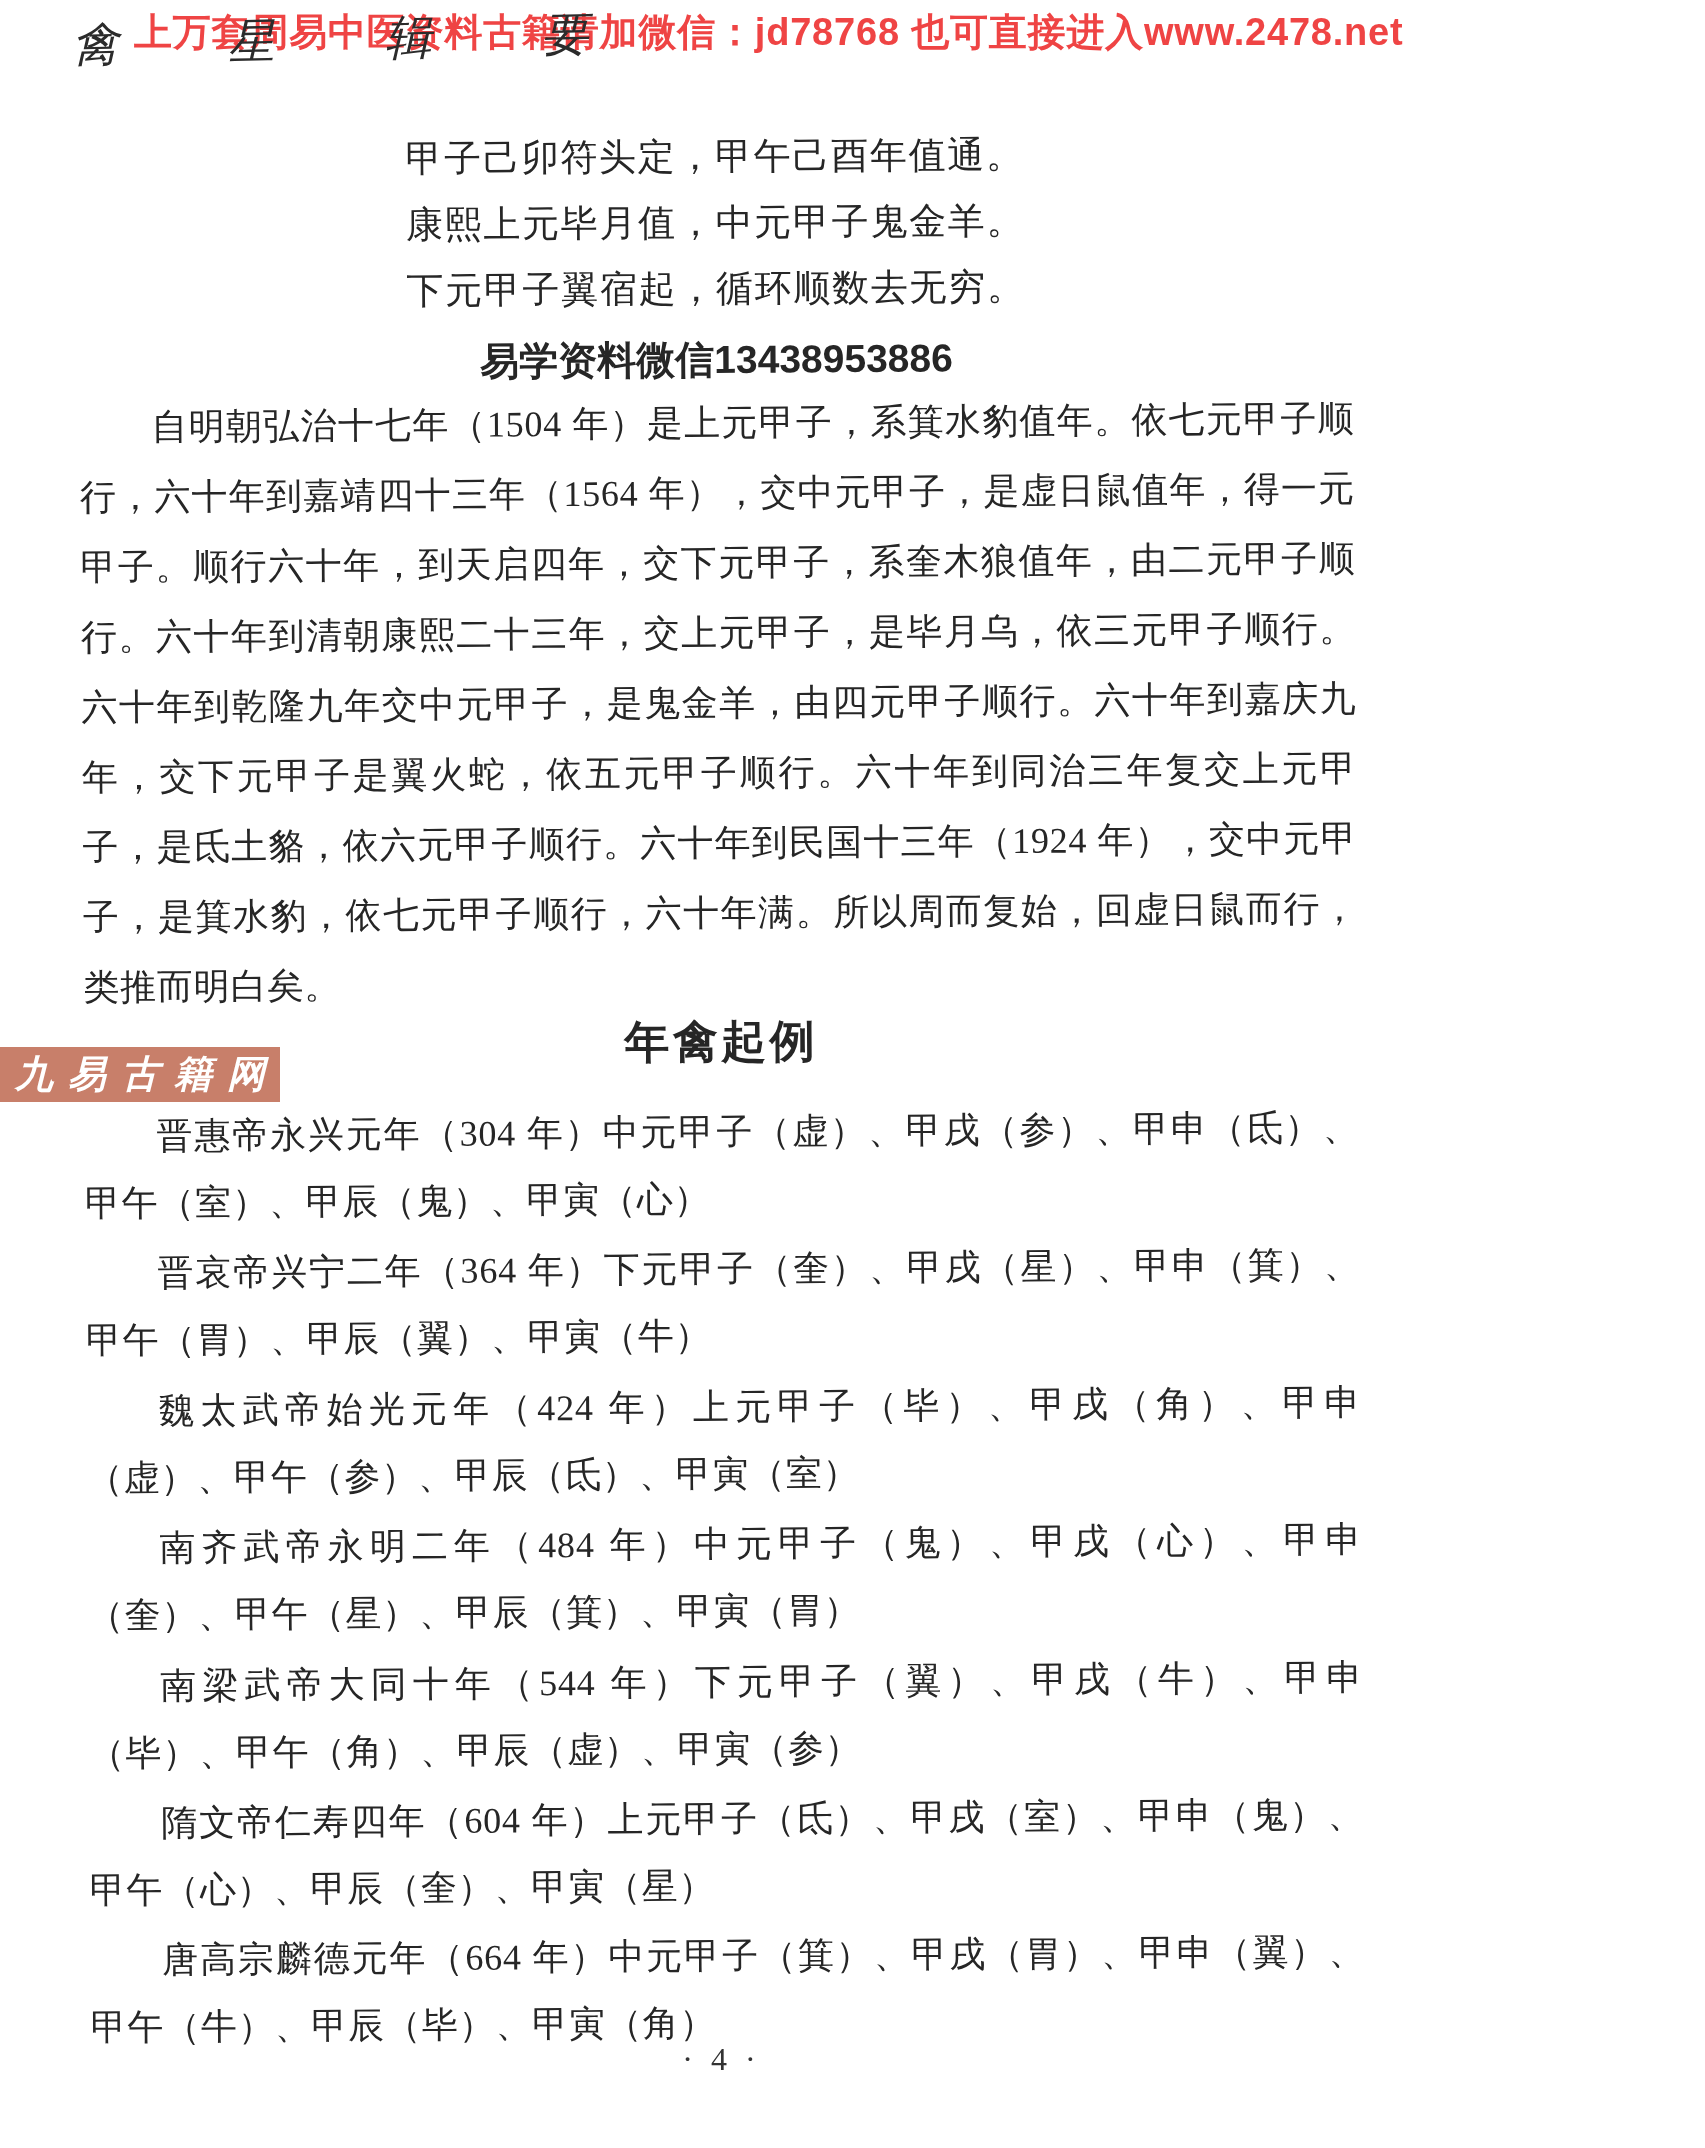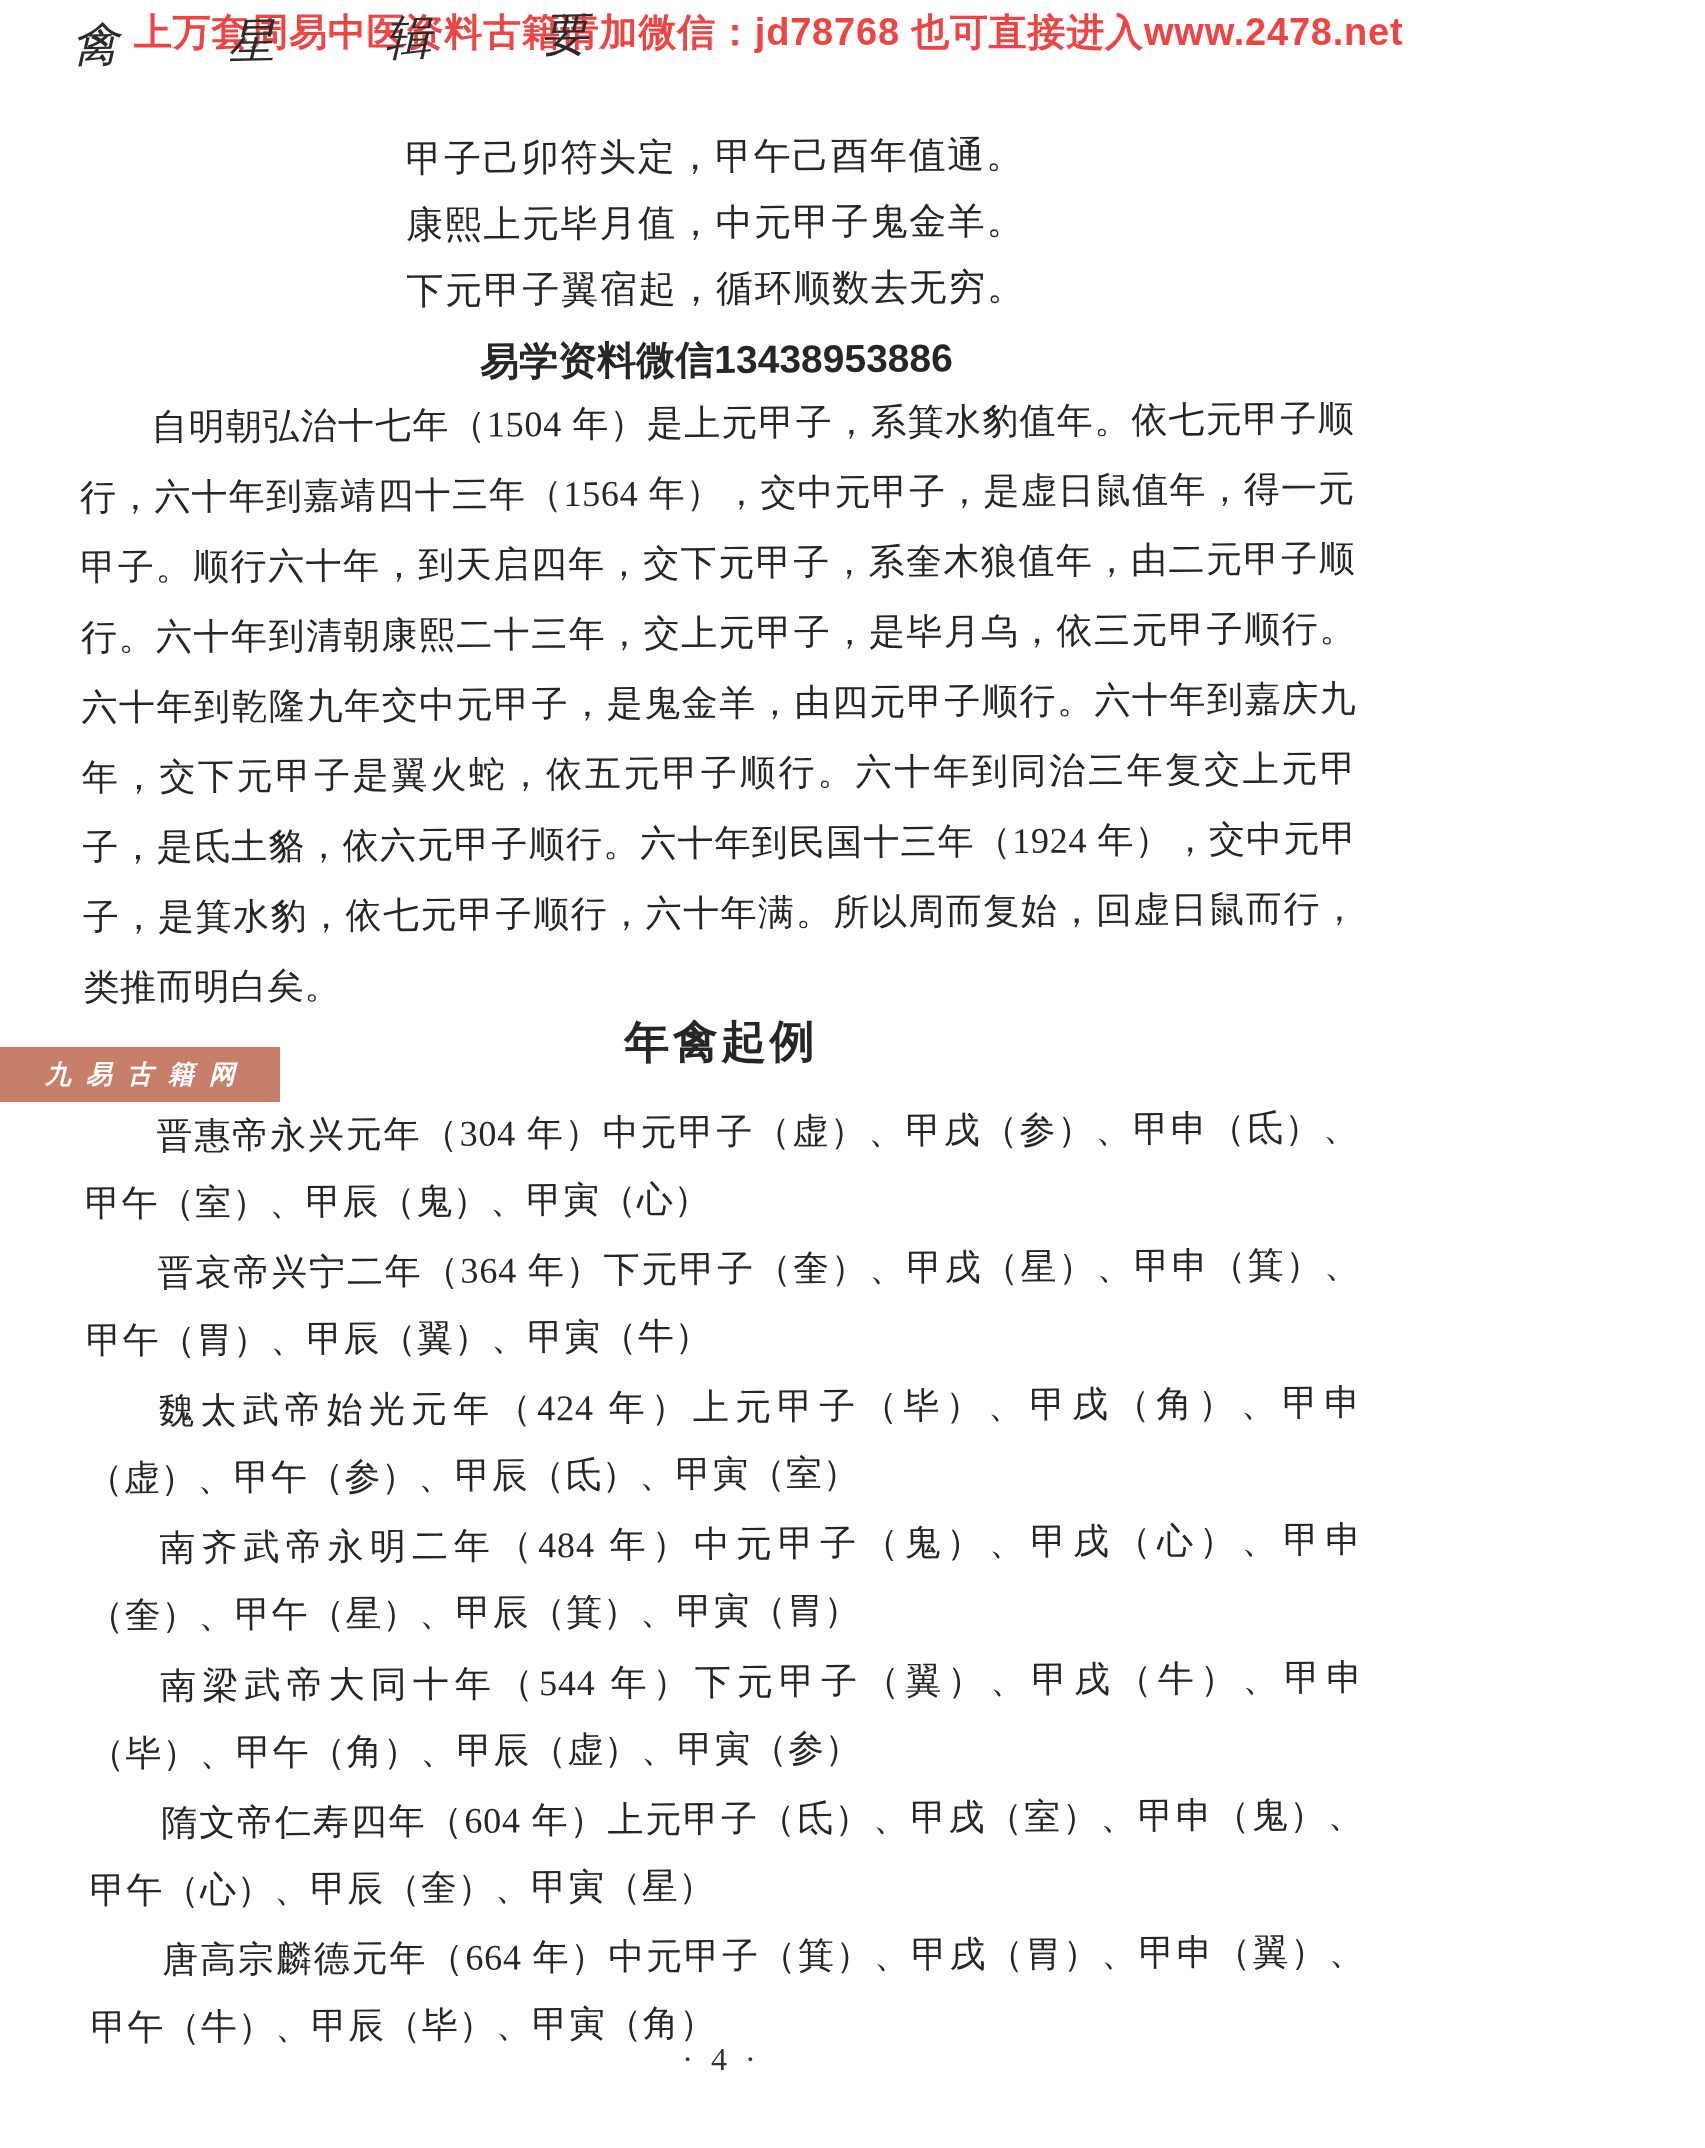--- a/index.html
+++ b/index.html
@@ -69,21 +69,21 @@
     margin: 0 0 3.4px 0;
     font-size: 36px; line-height: 67px;
     text-align: justify; text-indent: 2em;
     letter-spacing: 0.8px;
   }
   
   .watermark {
     position: absolute; left: 0; top: 1047px;
     width: 280px; height: 55px;
     display: flex; align-items: center; justify-content: center;
-    font-size: 26px; font-style: italic; font-weight: bold;
+    font-size: 38px; font-style: italic; font-weight: bold;
     letter-spacing: 15px; text-indent: 15px;
     font-family: "Liberation Serif", "DejaVu Serif", serif;
   }
   .footer {
     position: absolute; top: 2041px; left: 84px; width: 1275px;
     text-align: center;
     font-size: 32px; color: #333;
     letter-spacing: 5px;
   }
 </style>

